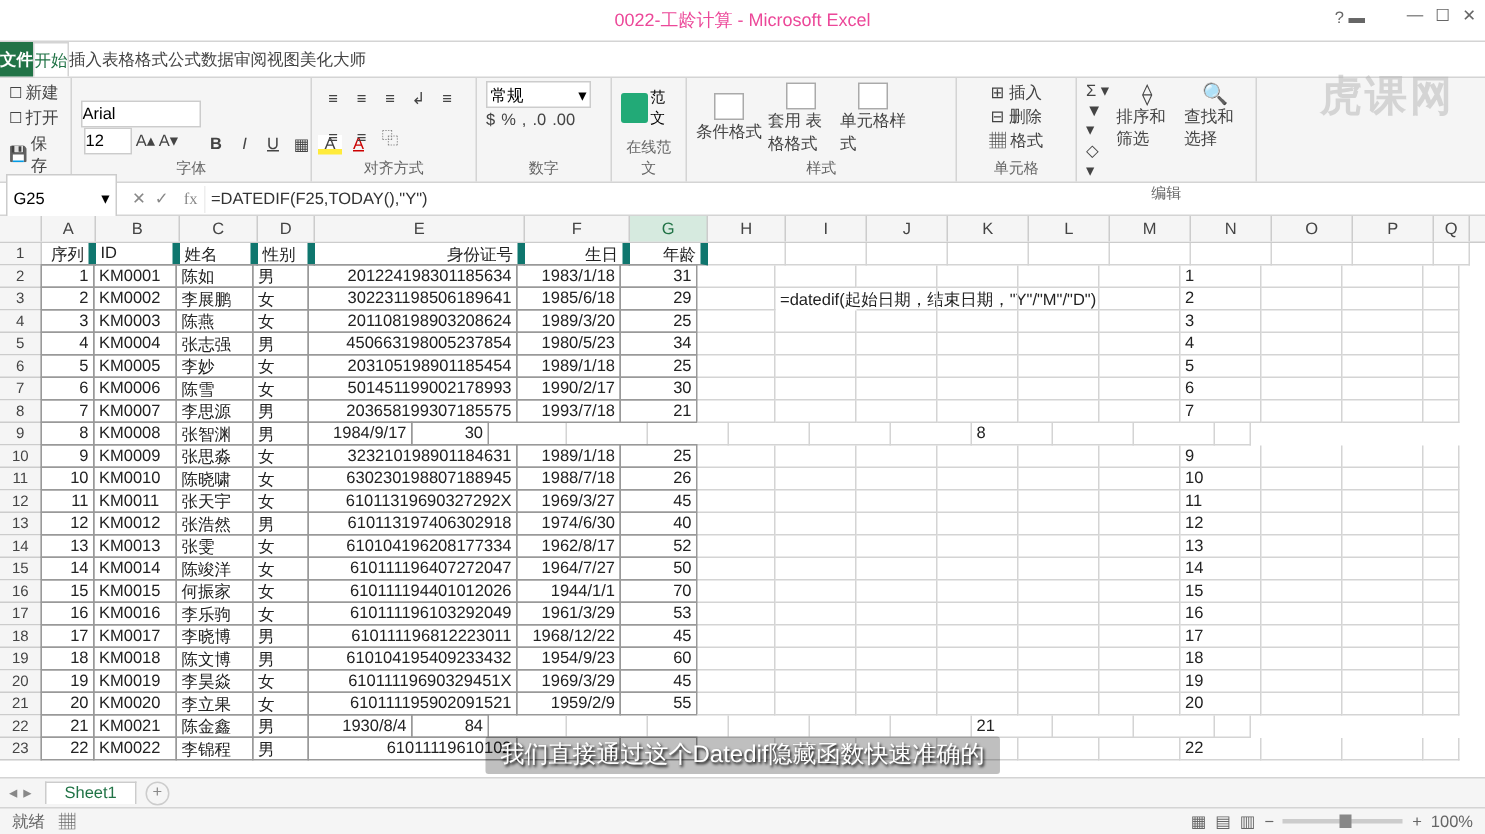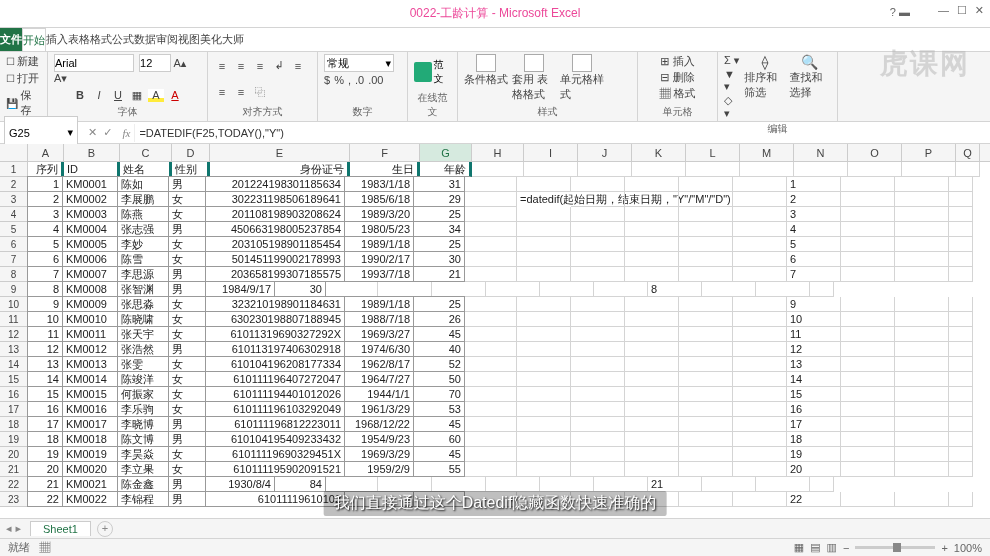--- a/index.html
+++ b/index.html
@@ -27,43 +27,43 @@
 .fontname{width:80px}
 .fontsize{width:32px;margin-left:2px}
 .fontbtns{display:flex;gap:3px;margin-top:2px}
 .fontbtns span{width:16px;text-align:center;color:#444;cursor:pointer}
 .aligngrp{width:110px}
 .alignbtns{display:flex;flex-wrap:wrap;gap:3px}
 .alignbtns span{width:16px;height:14px;display:flex;align-items:center;justify-content:center;color:#444}
 .numgrp{width:90px}
 .numsel{width:70px;border:1px solid #ccc;height:18px;background:#fff;padding:0 2px;display:flex;align-items:center;justify-content:space-between}
 .stylegrp{width:180px}
-.stylebtns{display:flex;gap:4px;align-items:flex-start}
+.stylebtns{display:flex;gap:4px;align-items:center}
 .stylebtn{display:flex;flex-direction:column;align-items:center;width:44px;font-size:10px;color:#444}
 .stylebtn .ico{width:20px;height:18px;background:#fff;border:1px solid #aaa}
 .cellgrp{width:80px}
 .cellbtns{display:flex;flex-direction:column;gap:1px;font-size:10px;color:#444}
 .editgrp{width:120px}
 .editbtns{display:flex;gap:4px;align-items:flex-start}
 .editbtn{display:flex;flex-direction:column;align-items:center;font-size:10px;color:#444;width:50px}
 .namebox-row{height:22px;border-bottom:1px solid #d4d4d4;display:flex;align-items:center;background:#fff}
 .namebox{width:74px;border:1px solid #ccc;height:18px;margin:0 4px;padding:16px 4px;display:flex;align-items:center;justify-content:space-between;background:#fff}
 .fx-btns{display:flex;gap:6px;color:#888;padding:0 6px}
-.fx-label{font-style:italic;font-family:"Times New Roman";color:#888;padding:0 4px}
+.fx-label{font-family:"Times New Roman";color:#888;padding:0 4px}
 .formula-bar{flex:1;padding:0 4px;color:#333;border-left:1px solid #eee;height:18px;display:flex;align-items:center}
 .grid-wrap{position:relative;height:364px;overflow:hidden}
 .col-hdr{display:flex;height:18px;background:#f5f5f5;border-bottom:1px solid #ccc}
 .corner{width:28px;border-right:1px solid #ccc;background:#f5f5f5}
 .ch{border-right:1px solid #ccc;text-align:center;color:#444;font-size:11px;display:flex;align-items:center;justify-content:center;background:#f5f5f5}
 .ch.sel{background:#d6eadf;color:#217346}
 .rows{}
 .row{display:flex;height:15px}
 .rh{width:28px;border-right:1px solid #ccc;border-bottom:1px solid #ccc;background:#f5f5f5;text-align:center;color:#444;font-size:10px;display:flex;align-items:center;justify-content:center}
 .cell{border-right:1px solid #d4d4d4;border-bottom:1px solid #d4d4d4;padding:0 3px;font-size:11px;color:#222;display:flex;align-items:center;overflow:hidden;white-space:nowrap}
-.cell.bheader{border-bottom:1px solid #999;border-right:3px solid #0f766e}
+.cell.bheader{border-bottom:1px solid #999;border-right:5px solid #0f766e}
 .cell.num{justify-content:flex-end}
 .cell.date{justify-content:flex-end}
 .cell.bord{border:1px solid #999;margin:-1px 0 0 -1px}
 .wA{width:36px}.wB{width:56px}.wC{width:52px}.wD{width:38px}.wE{width:140px}.wF{width:70px}.wG{width:52px}.wH{width:52px}.wI{width:54px}.wJ{width:54px}.wK{width:54px}.wL{width:54px}.wM{width:54px}.wN{width:54px}.wO{width:54px}.wP{width:54px}.wQ{width:24px}
 .sheettabs{position:absolute;bottom:18px;left:0;right:0;height:20px;background:#f5f5f5;border-top:1px solid #d4d4d4;display:flex;align-items:center;padding-left:30px}
 .sheettabs .nav{display:flex;gap:4px;color:#888;position:absolute;left:6px}
 .stab{background:#fff;border:1px solid #ccc;border-bottom:none;padding:1px 12px;font-size:11px;color:#217346}
 .plus{width:16px;height:16px;border:1px solid #ccc;border-radius:8px;margin-left:6px;text-align:center;line-height:13px;color:#888}
 .status{position:absolute;bottom:0;left:0;right:0;height:18px;background:#f5f5f5;border-top:1px solid #d4d4d4;display:flex;align-items:center;justify-content:space-between;padding:0 8px;font-size:10px;color:#666}
 .zoom{display:flex;align-items:center;gap:6px}
@@ -99,21 +99,21 @@
 </div>
 
 <div class="ribbon">
   <div class="quick rgroup">
     <div>☐ <span>新建</span></div>
     <div>☐ <span>打开</span></div>
     <div>💾 <span>保存</span></div>
     <div class="lbl">常用</div>
   </div>
   <div class="rgroup fontgrp">
-    <div class="rtop" style="flex-direction:column;align-items:center;gap:2px">
+    <div class="rtop" style="flex-direction:row;align-items:flex-end;gap:2px">
       <div>
         <input class="fontname" value="Arial" style="">
         <input class="fontsize" value="12" style="">
         <span style="color:#444"> A▴</span>
         <span style="color:#444">A▾</span>
       </div>
       <div class="fontbtns">
         <span><b>B</b></span>
         <span><i>I</i></span>
         <span><u>U</u></span>

